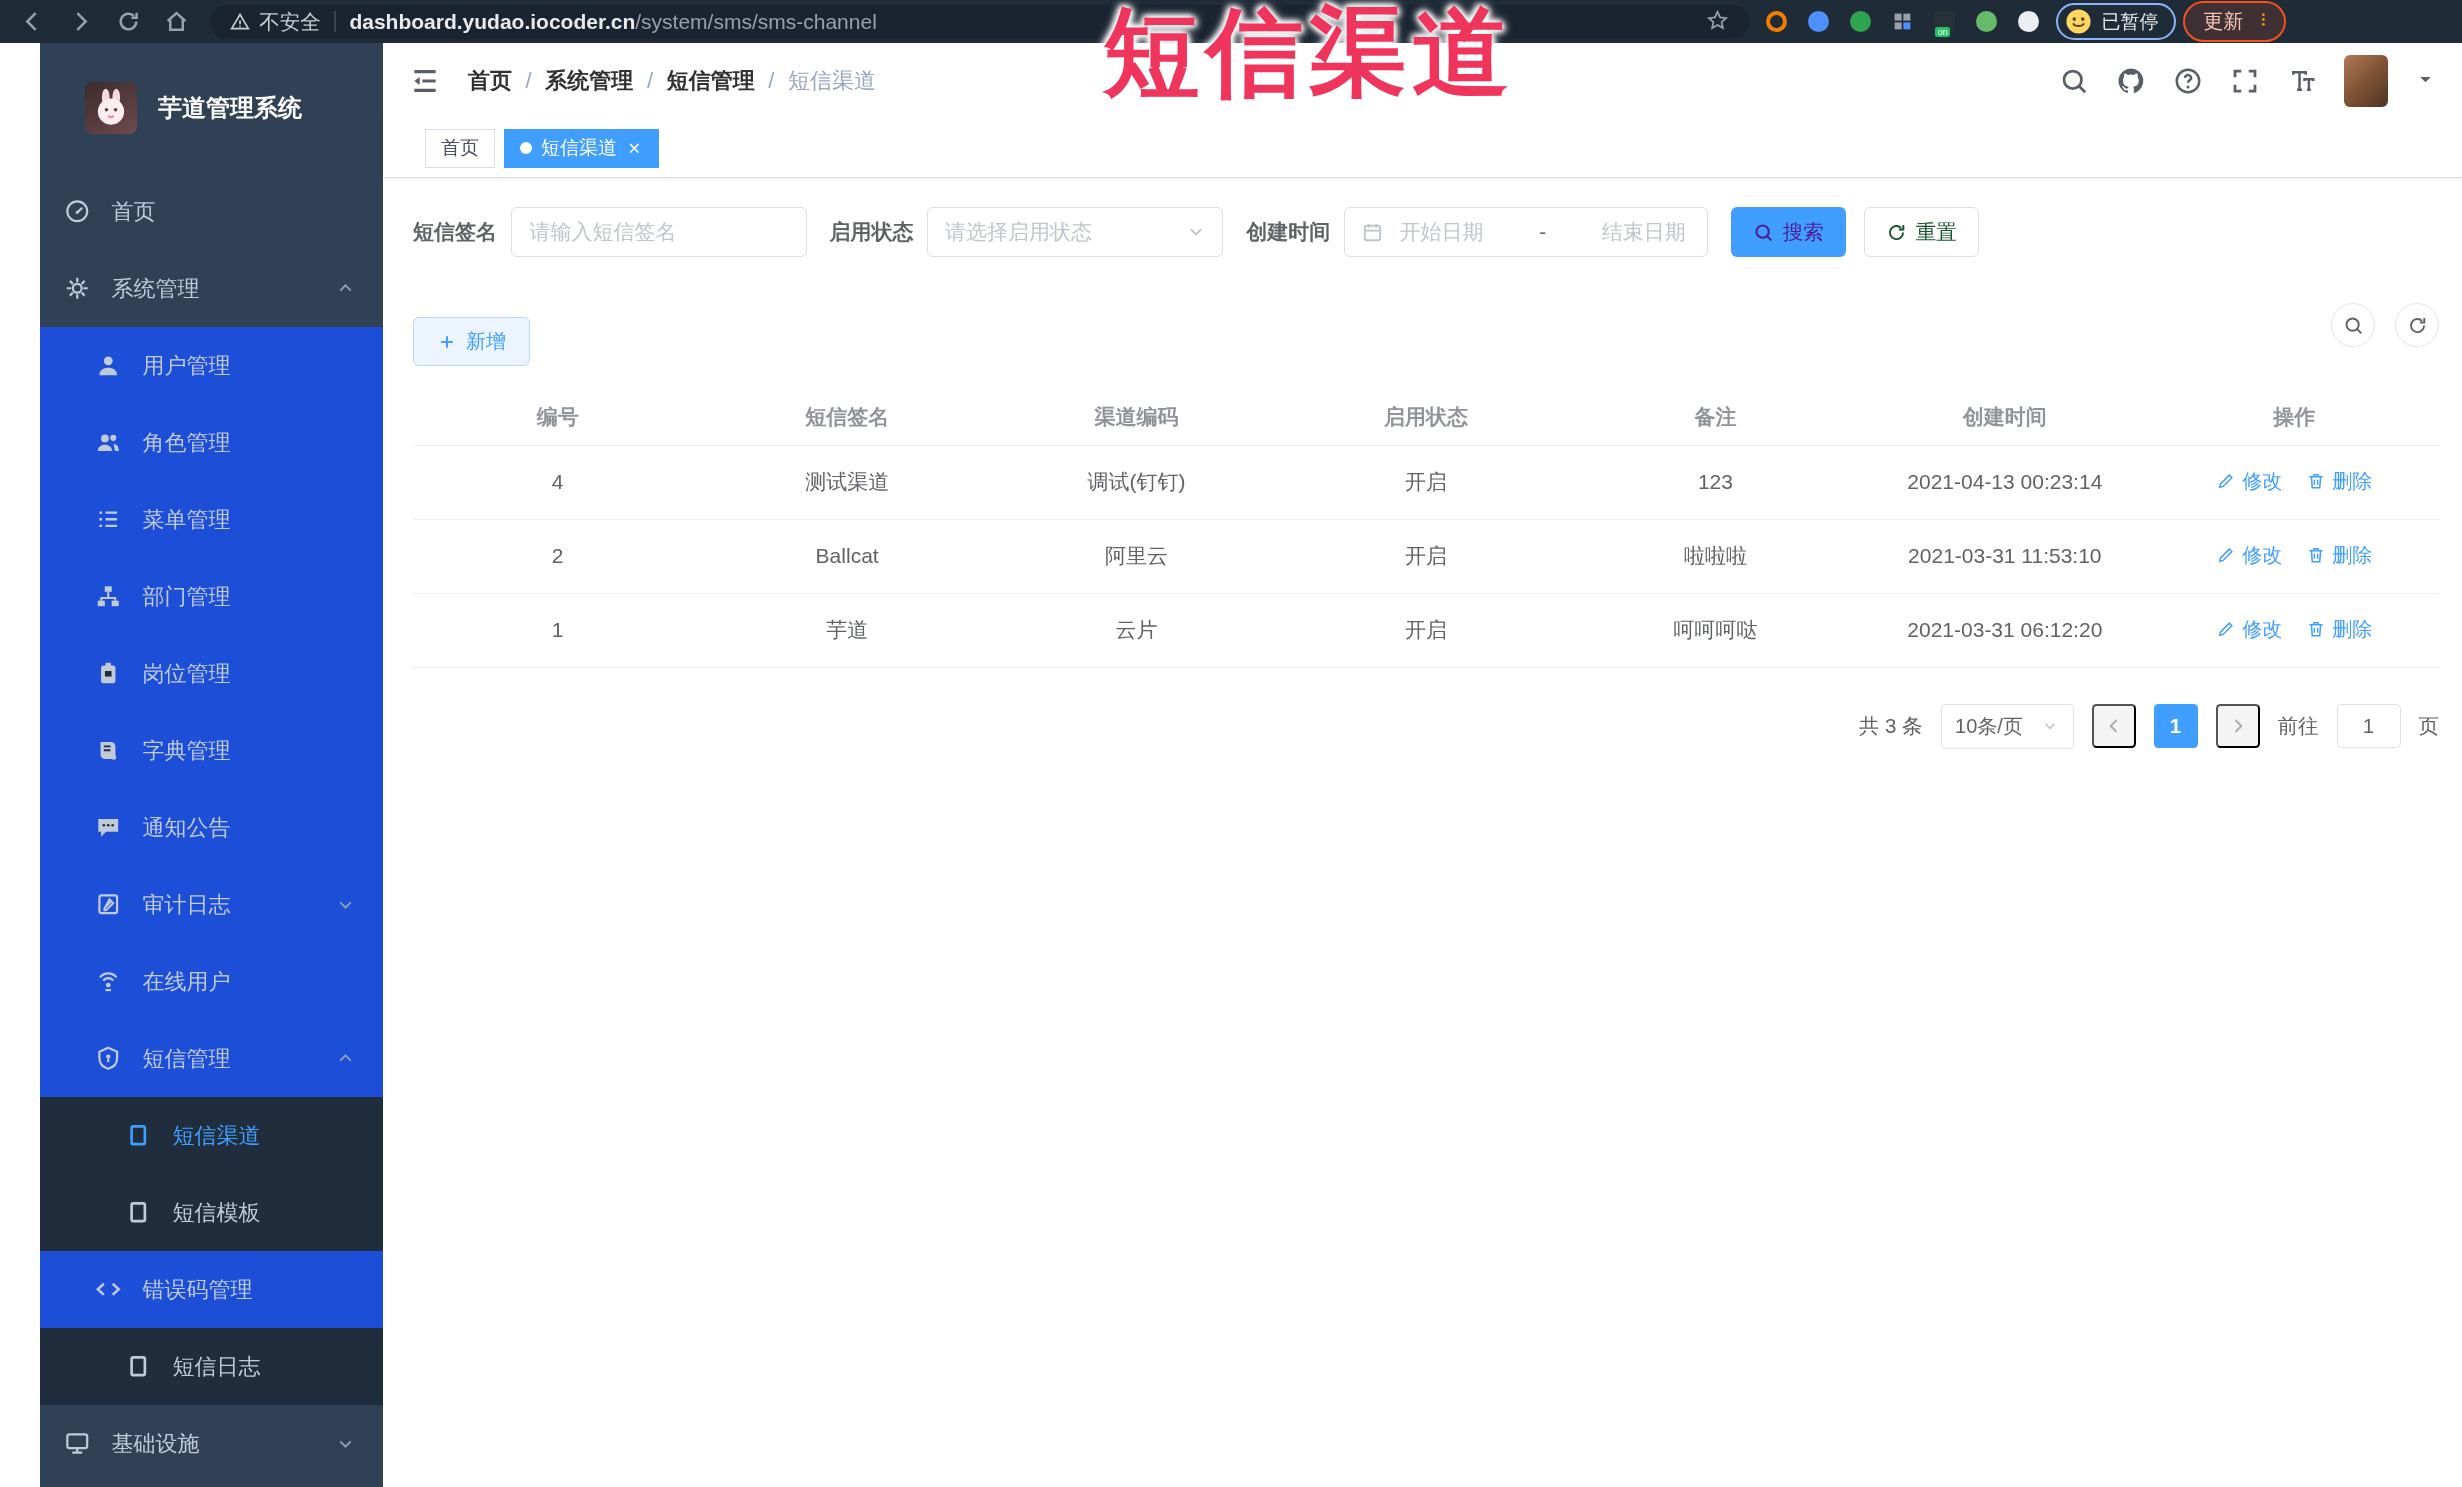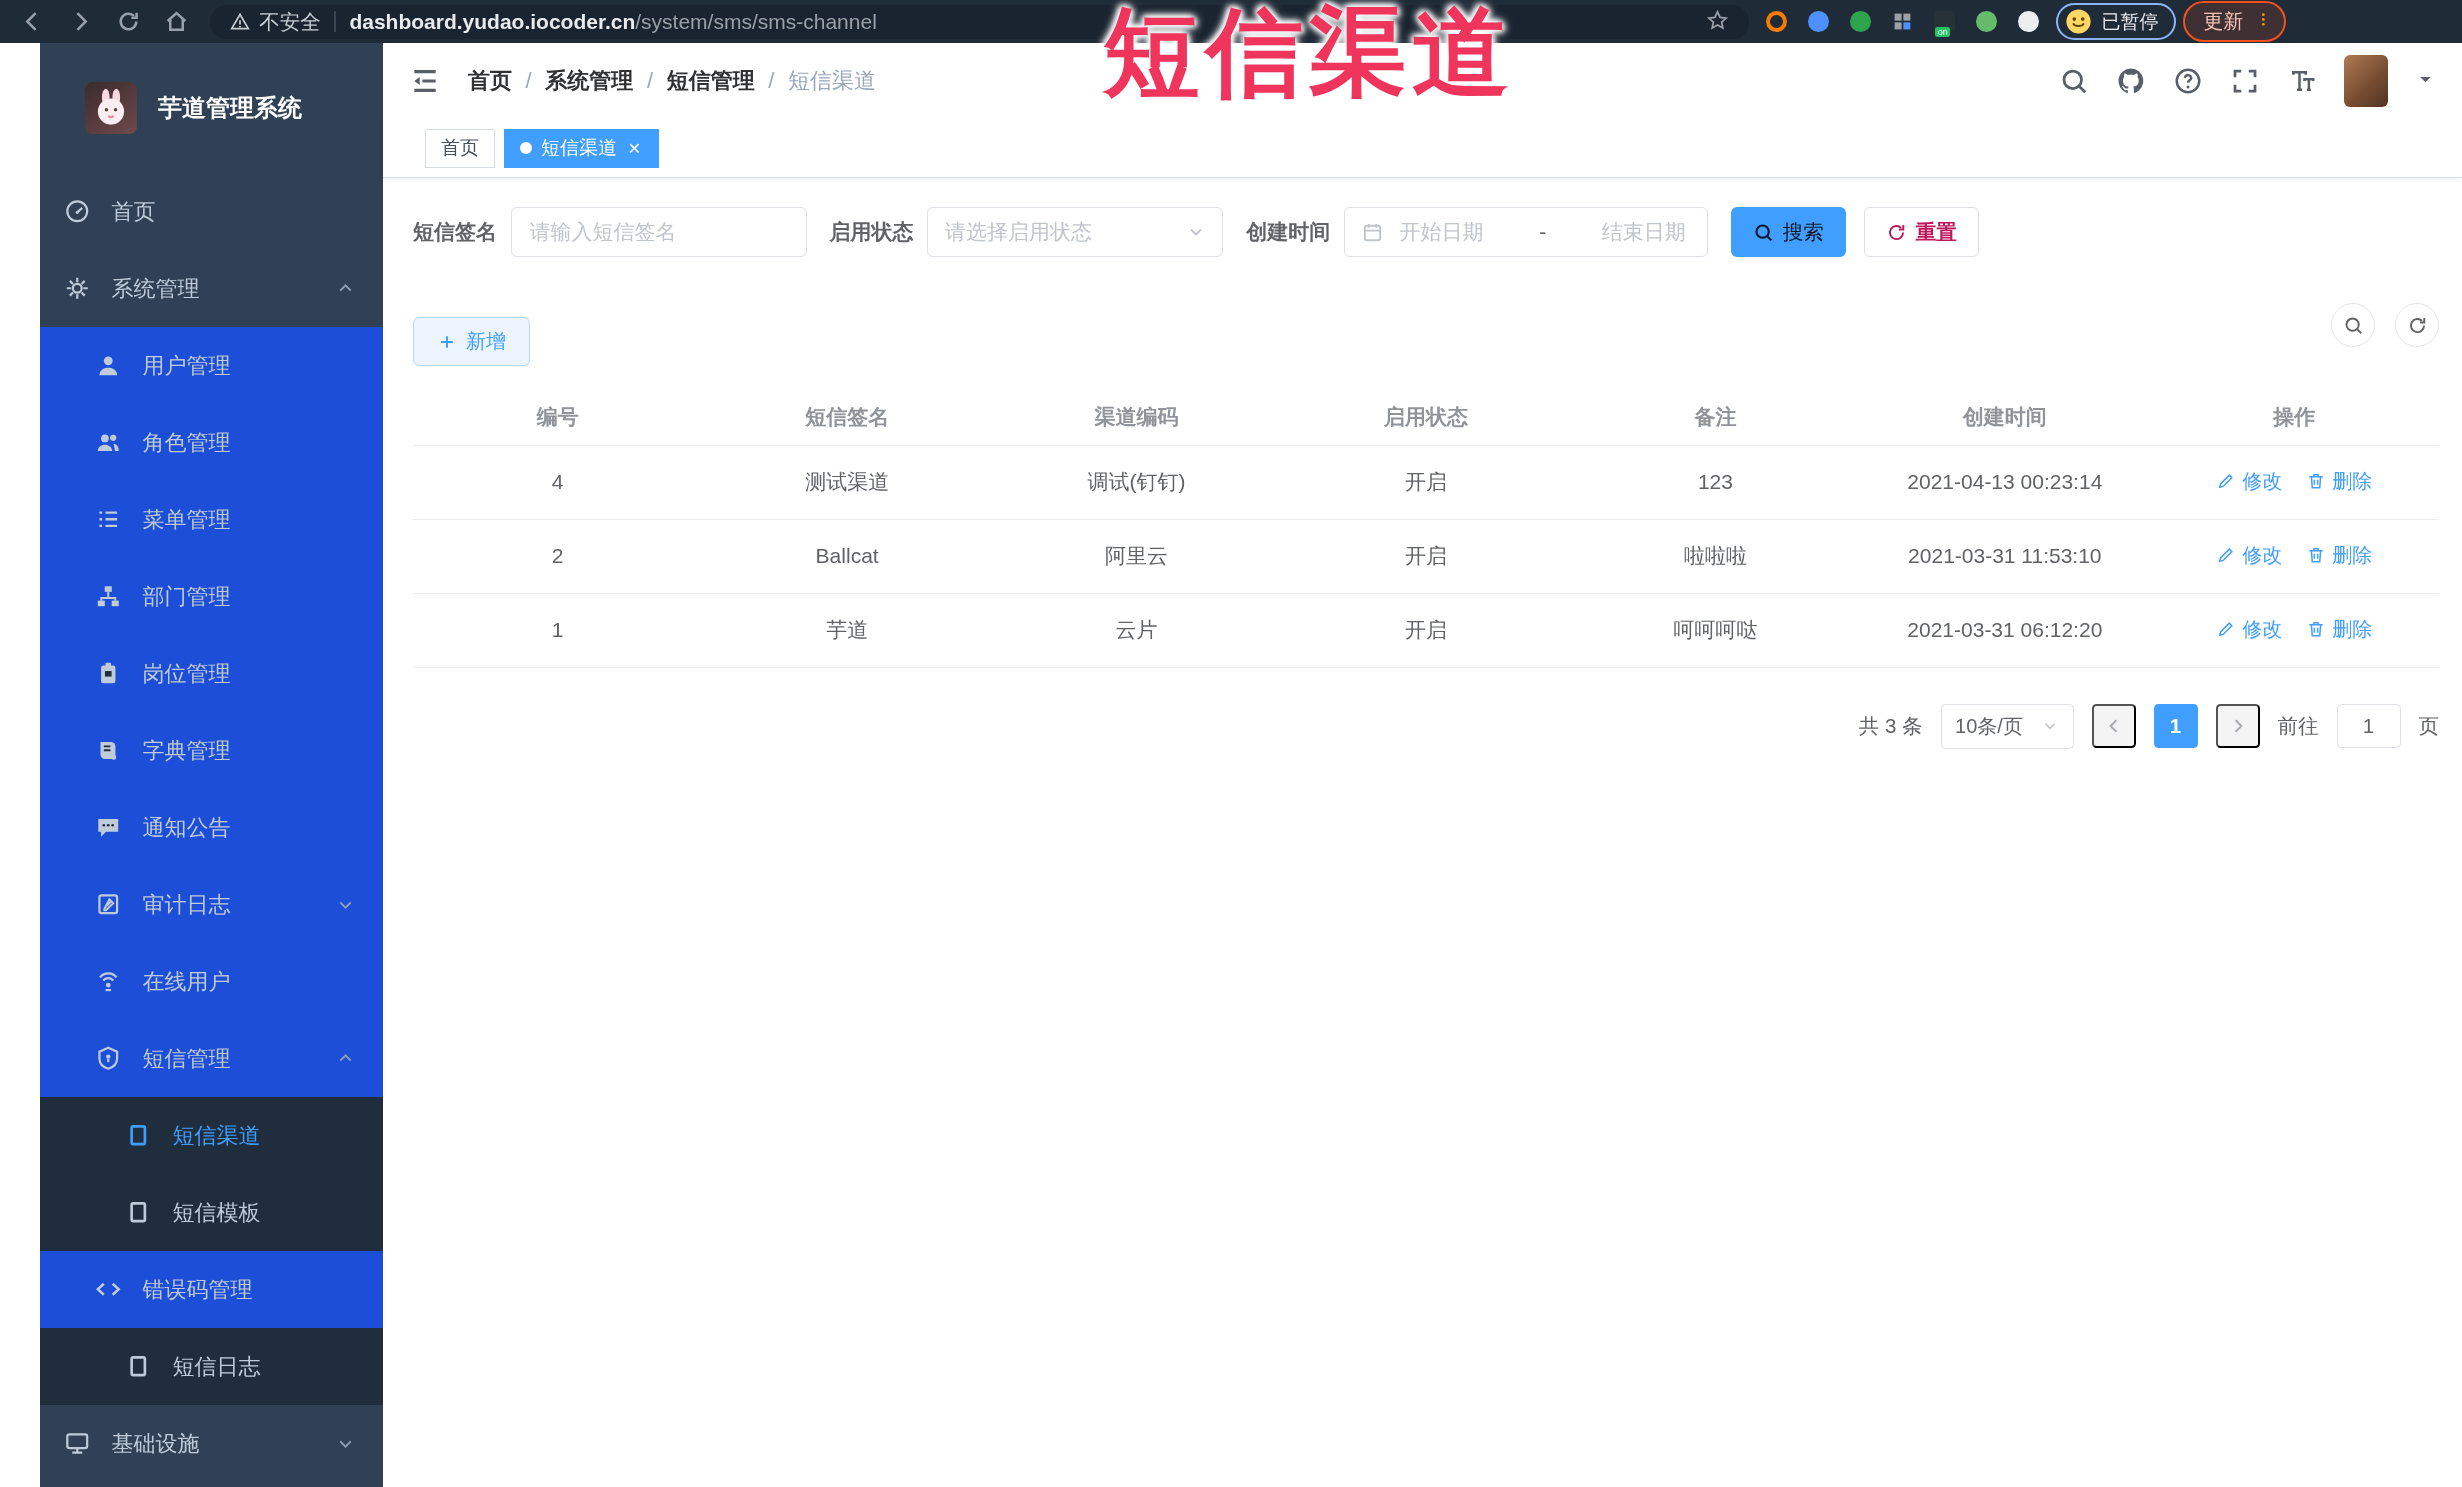--- a/index.html
+++ b/index.html
@@ -78,22 +78,22 @@
   .f-input, .f-select, .f-date { height: 50px; border: 1.5px solid #dcdfe6; border-radius: 6px; background: #fff; font-size: 21px; }
   .f-input { width: 296px; padding: 0 18px; color: #606266; }
   .f-input::placeholder { color: #c0c4cc; }
   .f-select { width: 296px; display: flex; align-items: center; justify-content: space-between; padding: 0 16.7px; color: #c0c4cc; cursor: pointer; }
   .f-select svg { width: 20px; height: 20px; color: #c0c4cc; }
   .f-date { width: 364px; display: flex; align-items: center; padding: 0 16.7px; gap: 15px; color: #c0c4cc; }
   .f-date .cal { width: 23px; height: 23px; color: #c0c4cc; flex: none; }
   .f-date .dsep { color: #606266; flex: 1; text-align: center; }
   .btn { height: 50px; border-radius: 6px; font-size: 20.5px; display: inline-flex; align-items: center; gap: 9px; padding: 0 21px; cursor: pointer; border: 1.5px solid transparent; white-space: nowrap; }
   .btn svg { width: 21px; height: 21px; }
-  .btn-primary { background: #409EFF; color: #0f172a; }
-  .btn-plain { background: #fff; border-color: #dcdfe6; color: #be185d; margin-left: 18px; font-weight: bold; }
+  .btn-primary { background: #409EFF; color: #4c1d95; }
+  .btn-plain { background: #fff; border-color: #dcdfe6; color: #14532d; margin-left: 18px; }
   
   .toolbar { margin-top: 27px; display: flex; align-items: center; }
   .btn-add { height: 49px; border-radius: 6px; background: #ecf5ff; border: 1.5px solid #b3d8ff; color: #409EFF; font-size: 20px; display: inline-flex; align-items: center; gap: 9px; padding: 0 23px; cursor: pointer; margin-top: 33px; }
   .btn-add svg { width: 20px; height: 20px; }
   .tool-right { margin-left: auto; display: flex; gap: 20px; }
   .circle-btn { width: 44px; height: 44px; border-radius: 50%; border: 1.5px solid #e2e6eb; background: #fff; color: #606266; display: flex; align-items: center; justify-content: center; cursor: pointer; }
   .circle-btn svg { width: 21px; height: 21px; }
   
   table { width: 100%; border-collapse: collapse; margin-top: 23px; table-layout: fixed; }
   thead th { height: 56px; font-size: 21px; font-weight: 700; color: #909399; border-bottom: 1.5px solid #ebeef5; text-align: center; }

